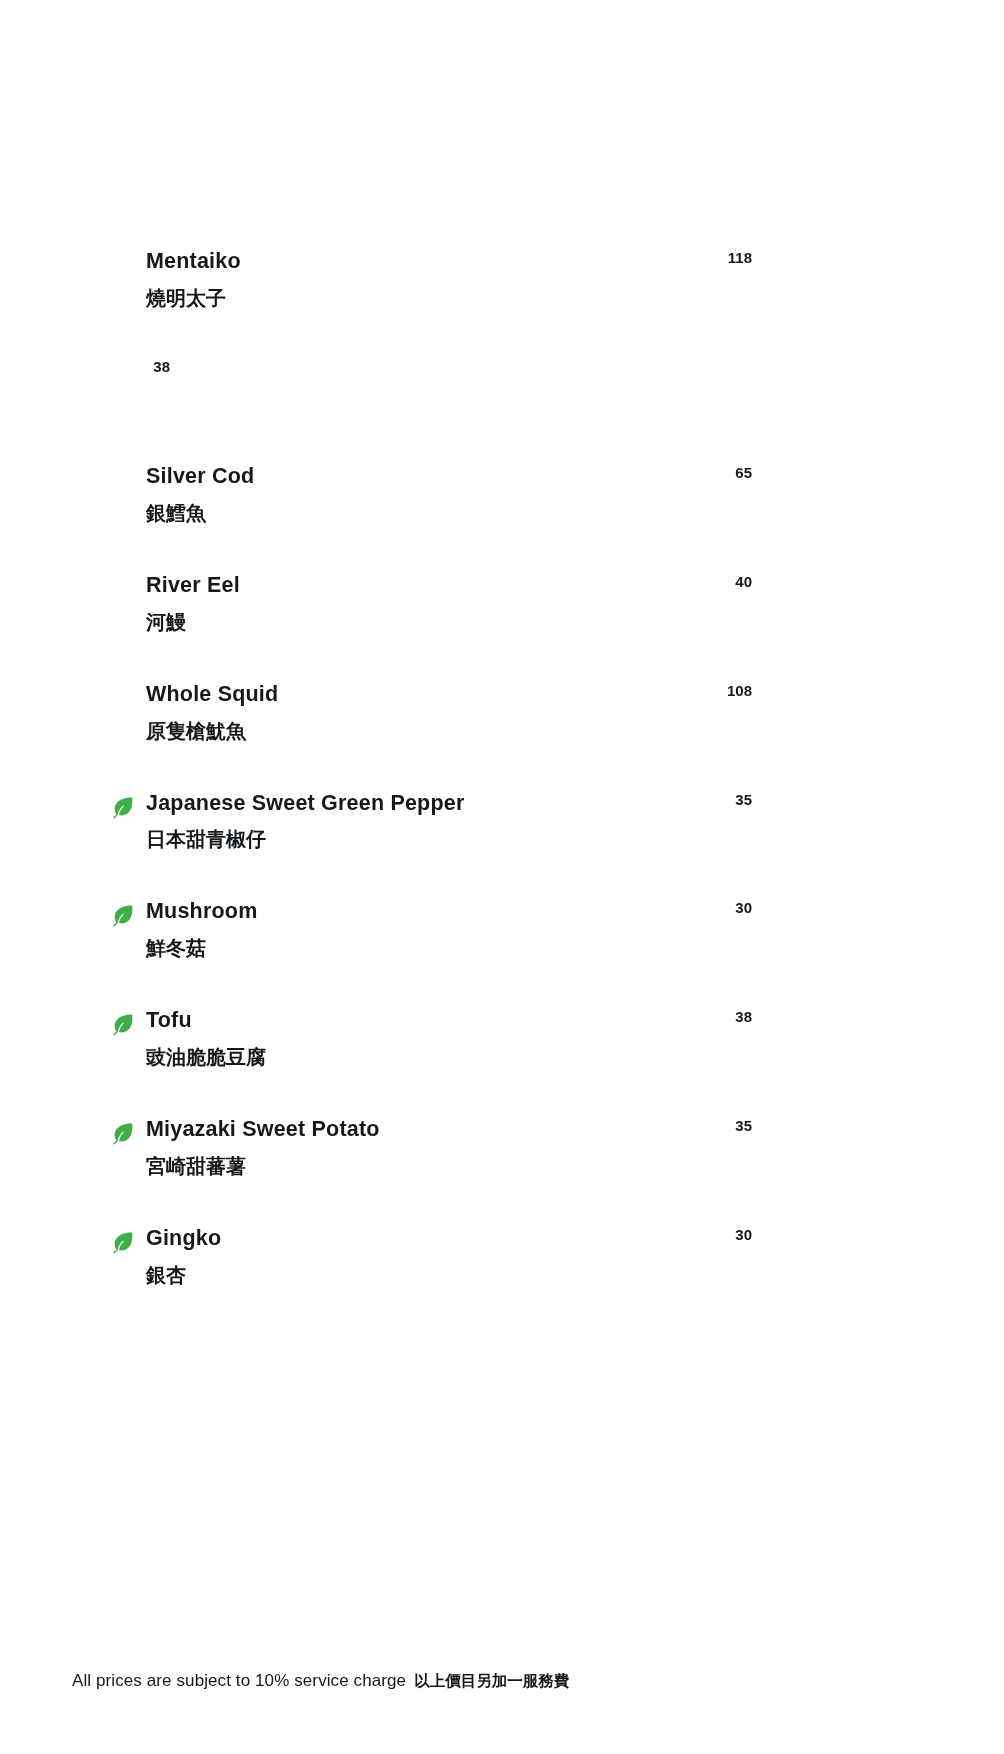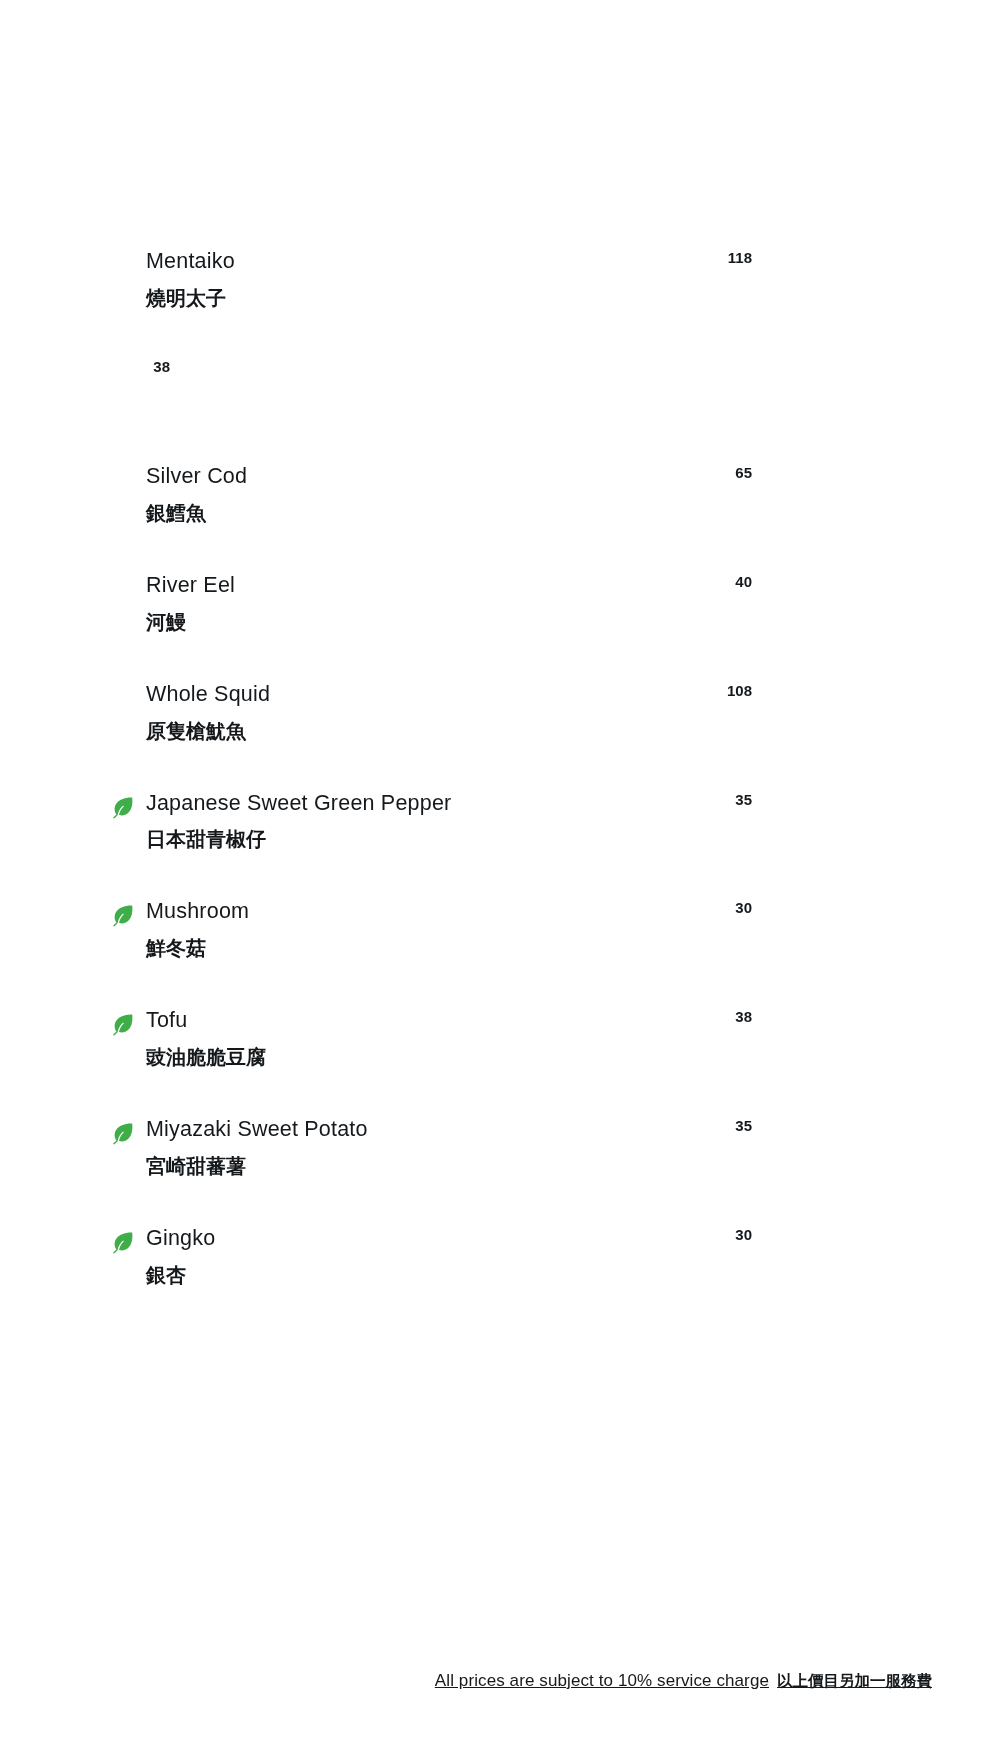--- a/index.html
+++ b/index.html
@@ -48,21 +48,21 @@
     top: 4px;
     width: 26px;
     height: 26px;
     display: block;
   }
   .names {
     display: block;
   }
   .name-en {
     font-size: 21.5px;
-    font-weight: normal;
+    font-weight: bold;
     letter-spacing: 0.2px;
     line-height: 1.25;
     color: #15191c;
   }
   .name-zh {
     font-size: 20px;
     font-weight: bold;
     line-height: 1.5;
     color: #15191c;
     margin-top: 8px;
@@ -75,24 +75,23 @@
     white-space: nowrap;
     text-align: right;
     min-width: 60px;
     padding-top: 1px;
   }
   .footer {
     position: absolute;
     left: 0;
     right: 0;
     bottom: 62px;
-    text-align: right;
+    text-align: left;
     padding-right: 72px;
     padding-left: 72px;
-    text-decoration: underline;
   }
   .footer-en {
     font-size: 17px;
     color: #15191c;
     letter-spacing: 0.1px;
   }
   .footer-zh {
     font-size: 15.5px;
     font-weight: bold;
     color: #15191c;

